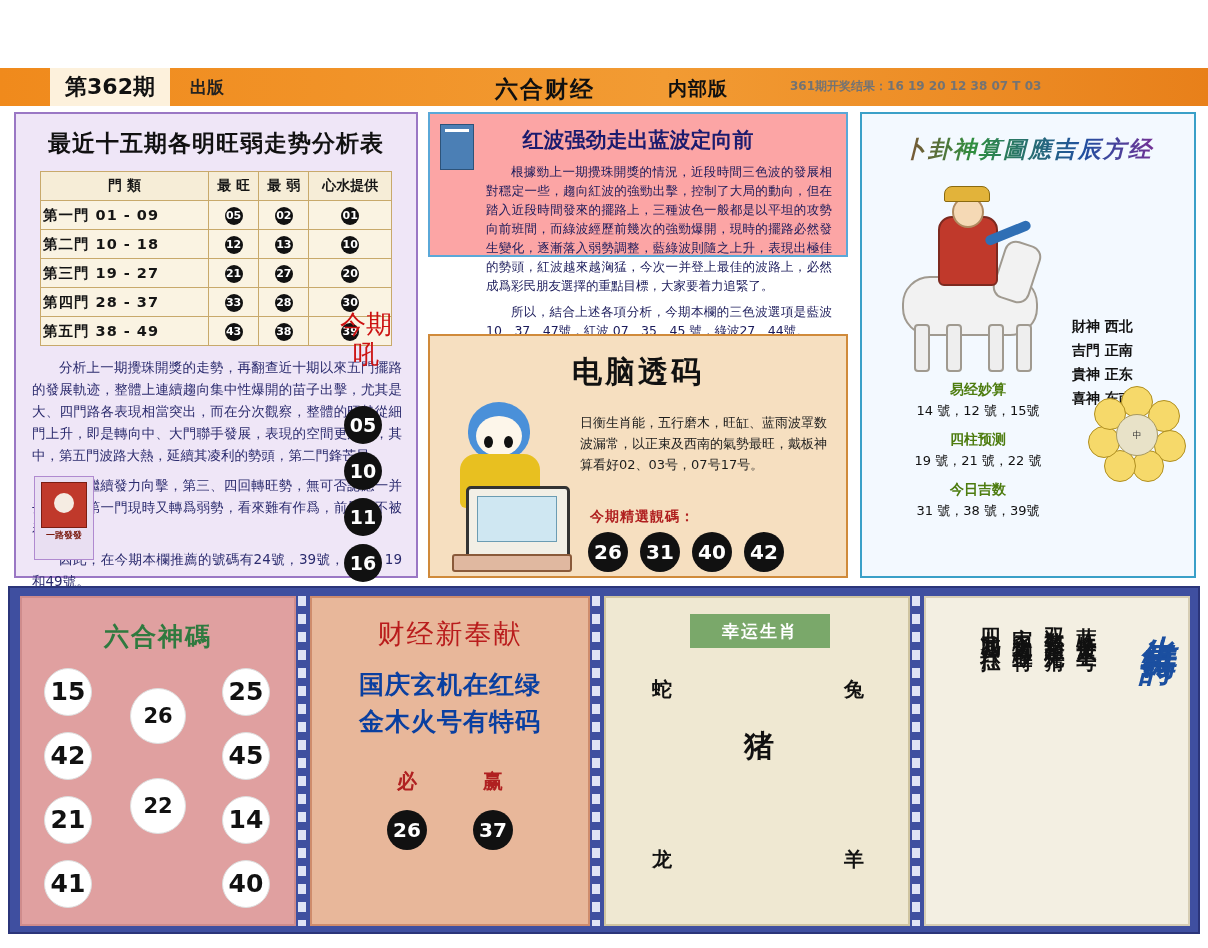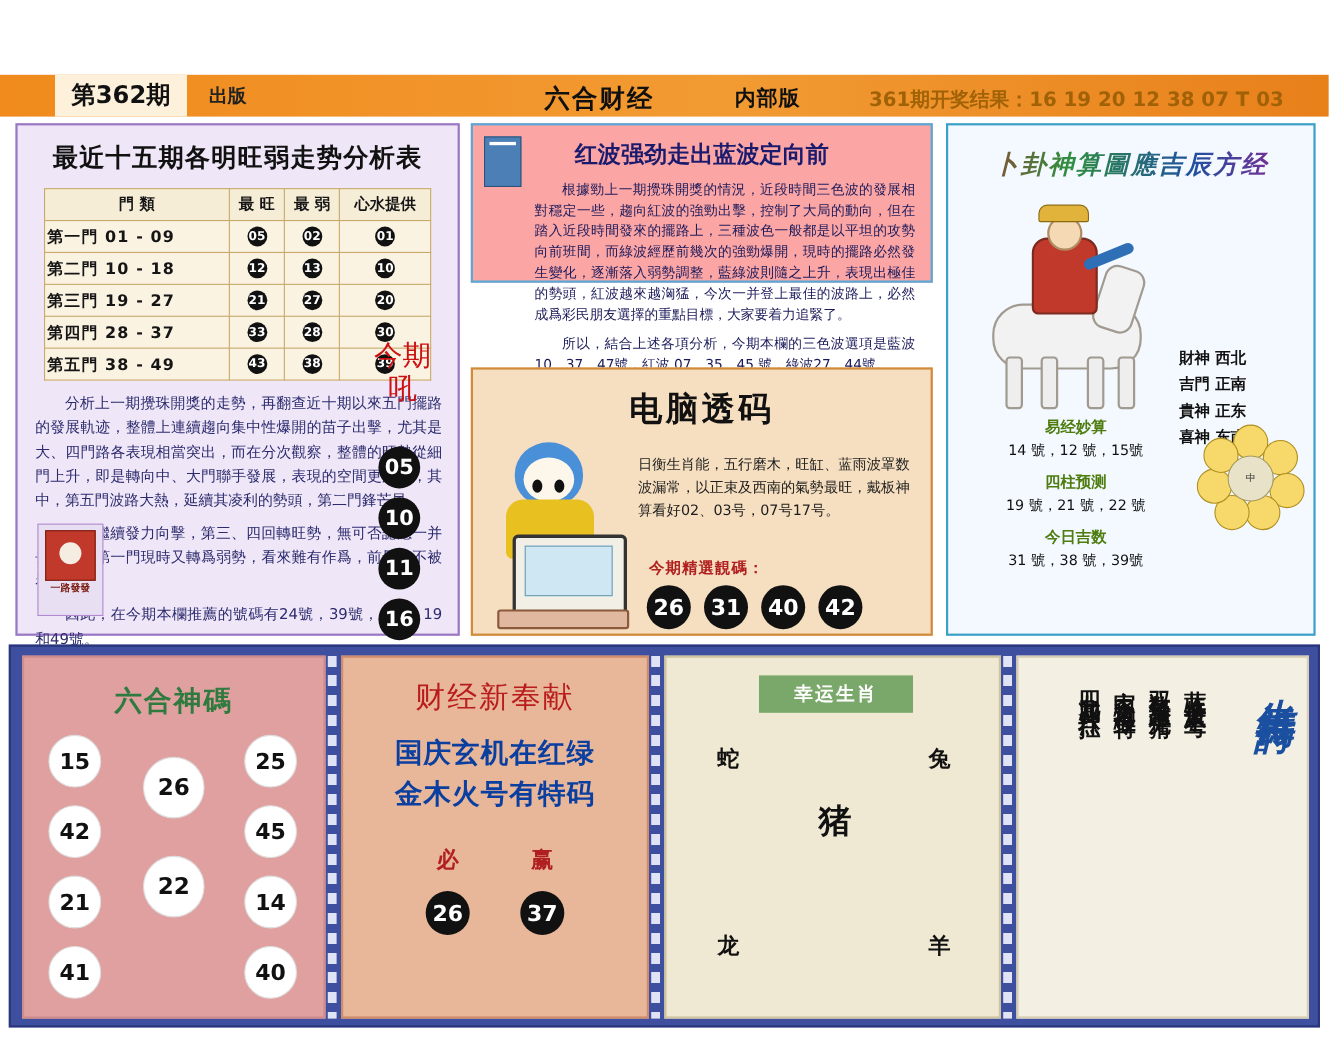--- a/index.html
+++ b/index.html
@@ -16,21 +16,21 @@
     background:linear-gradient(to right,#f08a1c 0%,#f29b33 55%,#e8801a 100%);
   }
   .issue-box{
     position:absolute;left:50px;top:68px;width:120px;height:38px;
     background:#fdf1dc;border:0;display:flex;align-items:center;justify-content:center;
   }
   .issue-text{font-size:22px;font-weight:bold;color:#111;font-family:"DejaVu Sans",sans-serif;}
   .pub-text{position:absolute;left:190px;top:76px;font-size:17px;color:#222;font-weight:bold;}
   .title-main{position:absolute;left:495px;top:74px;font-size:23px;font-weight:bold;color:#101010;letter-spacing:2px;}
   .title-sub{position:absolute;left:668px;top:76px;font-size:19px;font-weight:bold;color:#101010;letter-spacing:1px;}
-  .result-line{position:absolute;left:790px;top:78px;font-size:18px;font-weight:bold;color:#a16207;white-space:nowrap;}
+  .result-line{position:absolute;left:790px;top:78px;font-size:12px;font-weight:bold;color:#737373;white-space:nowrap;}
 
   
   .panel{position:absolute;box-sizing:border-box;}
   #left-panel{
     left:14px;top:112px;width:404px;height:466px;
     background:#efe6f7;border:2px solid #9a77c4;
   }
   #left-panel .ltitle{
     text-align:center;font-size:23px;font-weight:bold;color:#111;
     margin-top:14px;letter-spacing:1px;
@@ -162,21 +162,21 @@
   }
   .bcell{position:absolute;top:8px;height:330px;box-sizing:border-box;}
   #b1{left:10px;width:276px;background:#e0a0a0;border:2px solid #cf8c8c;}
   #b2{left:300px;width:280px;background:#e8b79a;border:2px solid #cf8c6c;}
   #b3{left:594px;width:306px;background:#efe8d2;border:2px solid #cfc4a0;}
   #b4{left:914px;width:266px;background:#f3efe2;border:2px solid #d6cdb4;}
   .b1-title{text-align:center;font-size:25px;font-weight:bold;color:#2f7a3f;margin-top:22px;letter-spacing:2px;}
   .b1-grid{position:absolute;left:0;top:60px;width:100%;height:262px;}
   .wball{
     position:absolute;width:46px;height:46px;border-radius:50%;background:#fff;border:1px solid #ddd;
-    color:#111;font-size:20px;font-weight:bold;line-height:46px;text-align:center;
+    color:#111;font-size:25px;font-weight:bold;line-height:46px;text-align:center;
   }
   .wball.big{width:54px;height:54px;line-height:54px;font-size:21px;}
   .b2-title{text-align:center;font-size:27px;font-weight:normal;color:#b91c1c;margin-top:18px;letter-spacing:2px;}
   .b2-l1,.b2-l2{text-align:center;font-size:25px;font-weight:bold;color:#0a3fa0;letter-spacing:1px;}
   .b2-l1{margin-top:16px;}
   .b2-l2{margin-top:4px;}
   .b2-bixing{position:absolute;top:170px;width:100%;display:flex;justify-content:center;gap:66px;
     font-size:20px;font-weight:bold;color:#b02020;}
   .b2-balls{position:absolute;top:212px;width:100%;display:flex;justify-content:center;gap:46px;}
   .b3-tag{

